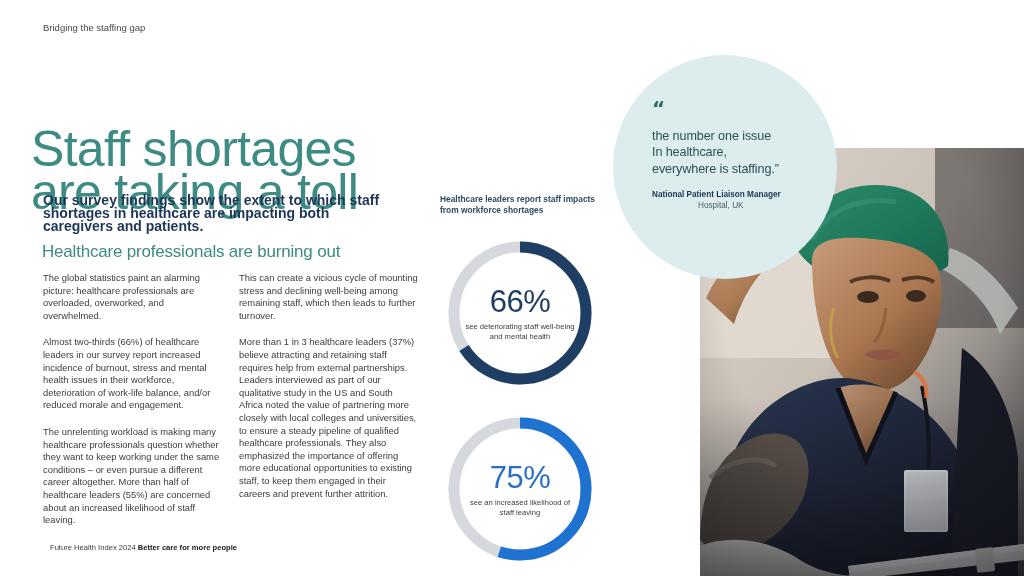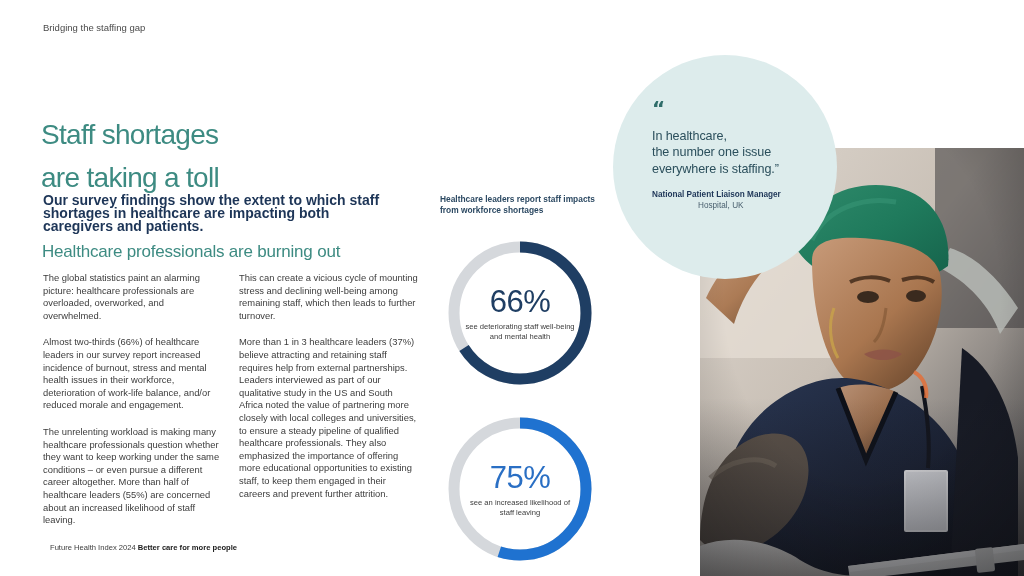--- a/index.html
+++ b/index.html
@@ -9,22 +9,22 @@
     -webkit-font-smoothing:antialiased;
   }
   .page{position:relative;width:1024px;height:576px;overflow:hidden;background:#fff;}
 
   
   .chapter{position:absolute;left:43px;top:20px;width:300px;}
   .chapter-title{font-size:9.5px;font-weight:bold;color:#1b1b1b;letter-spacing:.1px;line-height:13px;}
   .chapter-sub{font-size:9.5px;color:#4a4a4a;line-height:13px;margin-top:1px;}
 
   
-  .headline{position:absolute;left:41px;top:94px;width:420px;
-    font-size:28px;line-height:43px;font-weight:400;color:#3d8b82;letter-spacing:-.7px;}
+  .headline{position:absolute;left:31px;top:94px;width:420px;
+    font-size:50px;line-height:43px;font-weight:400;color:#3d8b82;letter-spacing:-.7px;}
   .headline .l2{display:block;}
 
   
   .lead{position:absolute;left:43px;top:194px;width:340px;
     font-size:14px;line-height:13.2px;font-weight:bold;color:#1d3557;}
 
   
   .sec-head{position:absolute;left:42px;top:241px;width:400px;
     font-size:17px;line-height:22px;color:#3d8b82;font-weight:400;letter-spacing:-.2px;}
 
@@ -206,22 +206,22 @@
 
       <rect x="0" y="250" width="324" height="178" fill="url(#darkbot)" opacity="0.55"></rect>
       <rect x="0" y="0" width="324" height="428" fill="url(#vign)"></rect>
     </svg>
   </div>
 
   <div class="quote-circle"></div>
   <div class="quote-inner">
     <div class="quote-mark">“</div>
     <div class="quote-text">
+      <span>the number one issue</span>
       <span>In healthcare,</span>
-      <span>the number one issue</span>
       <span>everywhere is staffing.”</span>
     </div>
     <div class="quote-attr">National Patient Liaison Manager</div>
     <div class="quote-org">Hospital, UK</div>
   </div>
 
   <div class="footer">
     <span>Future Health Index 2024</span>
     <b>Better care for more people</b>
   </div>

